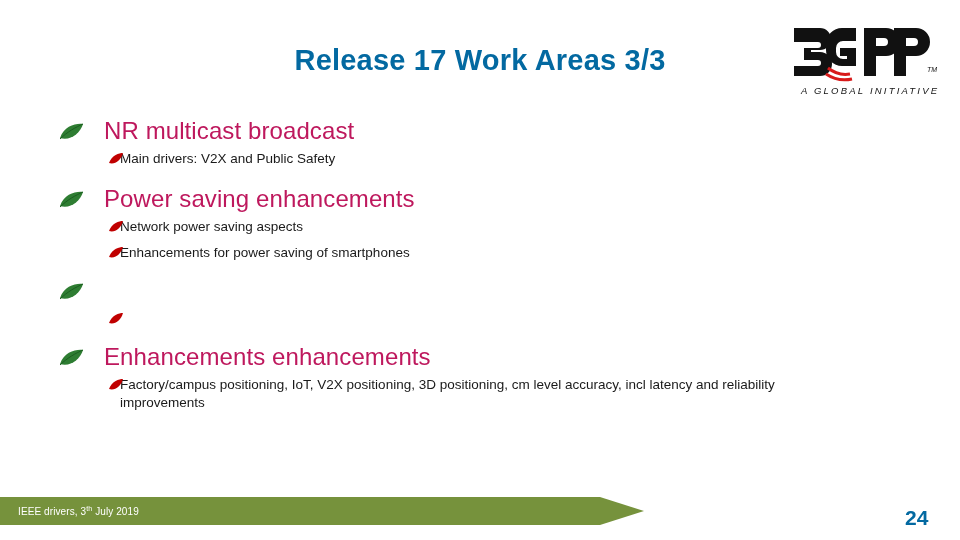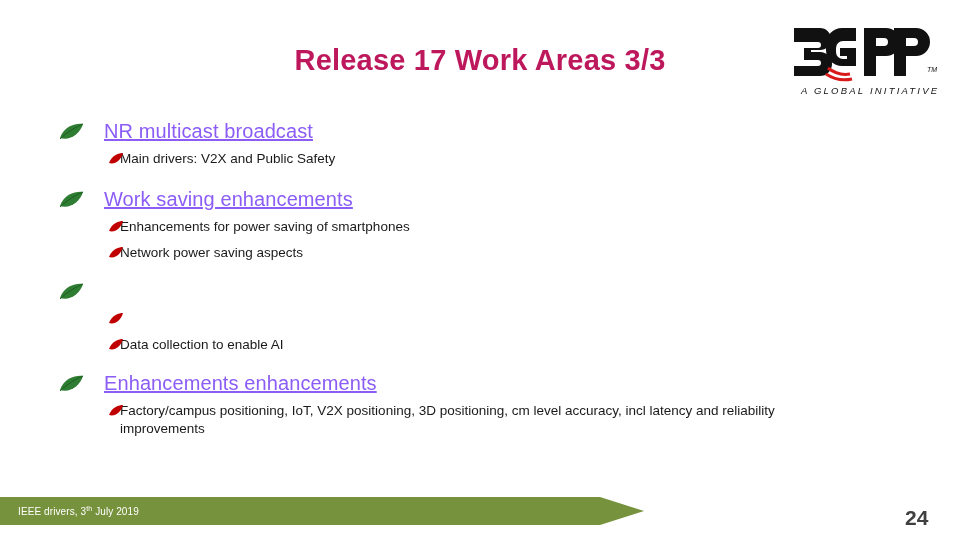--- a/index.html
+++ b/index.html
@@ -17,21 +17,21 @@
 
   
   .slide-title {
     position: absolute;
     left: 0;
     top: 44px;
     width: 960px;
     text-align: center;
     font-size: 29px;
     font-weight: bold;
-    color: #be185d;
+    color: #0369a1;
     letter-spacing: 0.2px;
     white-space: nowrap;
   }
 
   
   .logo-wrap {
     position: absolute;
     left: 790px;
     top: 18px;
     width: 150px;
@@ -48,25 +48,24 @@
     width: 960px;
   }
 
   .lvl1 {
     position: relative;
     padding-left: 104px;
     margin-bottom: 2px;
     min-height: 26px;
   }
   .lvl1 .l1-text {
-    font-size: 20px;
-    color: #8b5cf6;
+    font-size: 24px;
+    color: #be185d;
     line-height: 26px;
     letter-spacing: 0.1px;
-    text-decoration: underline;
   }
 
   
   .bullet1 {
     position: absolute;
     left: 58px;
     top: 4px;
     width: 26px;
     height: 20px;
   }
@@ -123,21 +122,21 @@
     letter-spacing: 0.1px;
     white-space: nowrap;
   }
   .footer-text sup { font-size: 7px; }
   .page-number {
     position: absolute;
     left: 905px;
     top: 506px;
     font-size: 21px;
     font-weight: bold;
-    color: #404040;
+    color: #0369a1;
   }
 </style>
 </head>
 <body>
 
 <div class="slide-title">Release 17 Work Areas 3/3</div>
 
 <div class="logo-wrap">
   <svg class="logo-svg" width="150" height="86" viewBox="0 0 150 86" xmlns="http://www.w3.org/2000/svg" aria-hidden="true">
 
@@ -187,63 +186,55 @@
   </div>
 
   <div class="group">
     <div class="lvl1">
       <span class="bullet1">
         <svg width="26" height="20" viewBox="0 0 26 20" xmlns="http://www.w3.org/2000/svg">
           <path d="M2 16 C6 4 18 1 25 2 C22 12 12 19 2 16 Z" fill="#2E7D32"></path>
           <path d="M2 17 C9 10 18 5 25 2" stroke="#1B5E20" stroke-width="1" fill="none"></path>
         </svg>
       </span>
-      <span class="l1-text">Work saving enhancements</span>
+      <span class="l1-text">Power saving enhancements</span>
+    </div>
+    <div class="lvl2">
+      <span class="bullet2">
+        <svg width="16" height="14" viewBox="0 0 16 14" xmlns="http://www.w3.org/2000/svg">
+          <path d="M1 11 C4 3 11 1 15 1 C13 8 7 13 1 11 Z" fill="#C00000"></path>
+        </svg>
+      </span>
+      <span class="l2-text">Network power saving aspects</span>
     </div>
     <div class="lvl2">
       <span class="bullet2">
         <svg width="16" height="14" viewBox="0 0 16 14" xmlns="http://www.w3.org/2000/svg">
           <path d="M1 11 C4 3 11 1 15 1 C13 8 7 13 1 11 Z" fill="#C00000"></path>
         </svg>
       </span>
       <span class="l2-text">Enhancements for power saving of smartphones</span>
     </div>
-    <div class="lvl2">
-      <span class="bullet2">
-        <svg width="16" height="14" viewBox="0 0 16 14" xmlns="http://www.w3.org/2000/svg">
-          <path d="M1 11 C4 3 11 1 15 1 C13 8 7 13 1 11 Z" fill="#C00000"></path>
-        </svg>
-      </span>
-      <span class="l2-text">Network power saving aspects</span>
-    </div>
   </div>
 
   <div class="group">
     <div class="lvl1">
       <span class="bullet1">
         <svg width="26" height="20" viewBox="0 0 26 20" xmlns="http://www.w3.org/2000/svg">
           <path d="M2 16 C6 4 18 1 25 2 C22 12 12 19 2 16 Z" fill="#2E7D32"></path>
           <path d="M2 17 C9 10 18 5 25 2" stroke="#1B5E20" stroke-width="1" fill="none"></path>
         </svg>
       </span>
     </div>
     <div class="lvl2">
       <span class="bullet2">
         <svg width="16" height="14" viewBox="0 0 16 14" xmlns="http://www.w3.org/2000/svg">
           <path d="M1 11 C4 3 11 1 15 1 C13 8 7 13 1 11 Z" fill="#C00000"></path>
         </svg>
       </span>
-    </div>
-    <div class="lvl2">
-      <span class="bullet2">
-        <svg width="16" height="14" viewBox="0 0 16 14" xmlns="http://www.w3.org/2000/svg">
-          <path d="M1 11 C4 3 11 1 15 1 C13 8 7 13 1 11 Z" fill="#C00000"></path>
-        </svg>
-      </span>
-      <span class="l2-text">Data collection to enable AI</span>
     </div>
   </div>
 
   <div class="group">
     <div class="lvl1">
       <span class="bullet1">
         <svg width="26" height="20" viewBox="0 0 26 20" xmlns="http://www.w3.org/2000/svg">
           <path d="M2 16 C6 4 18 1 25 2 C22 12 12 19 2 16 Z" fill="#2E7D32"></path>
           <path d="M2 17 C9 10 18 5 25 2" stroke="#1B5E20" stroke-width="1" fill="none"></path>
         </svg>

